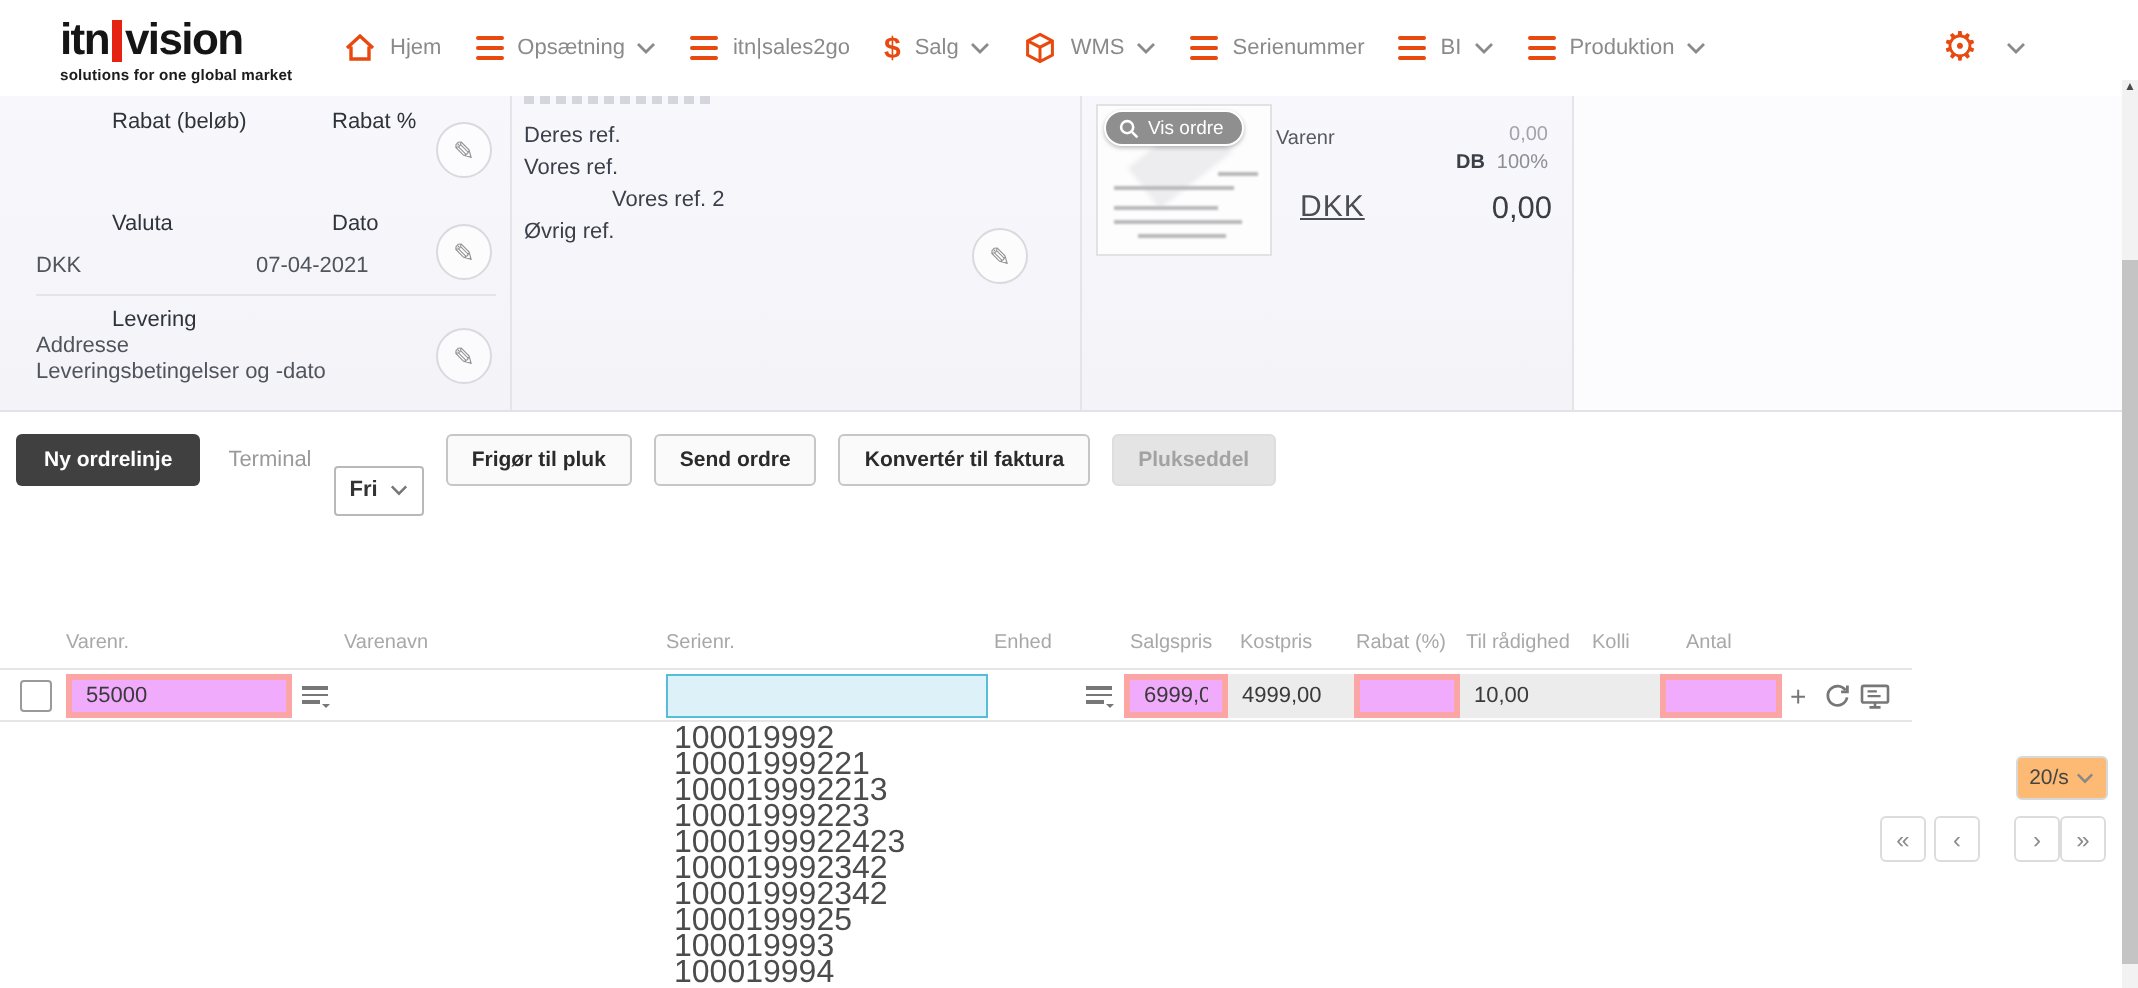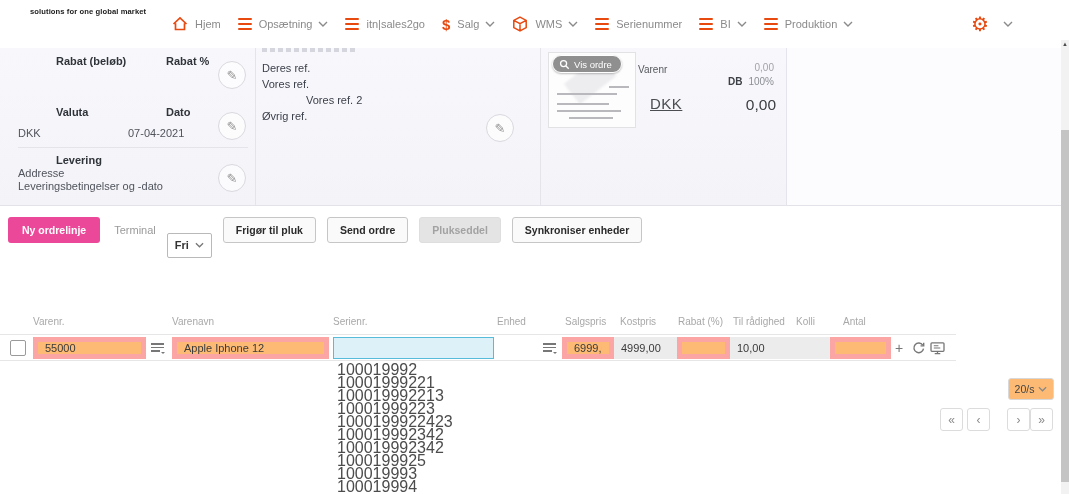--- a/index.html
+++ b/index.html
@@ -23,21 +23,21 @@
   .chev { margin-left:-1px; }
 
   #gearbox { position:absolute; left:971px; top:0; height:48px; display:flex; align-items:center; gap:14px; }
   .gear-ic { color:#e8490f; font-size:20px; line-height:20px; cursor:pointer; }
 
   
   #panel { position:absolute; left:0; top:48px; width:1069px; height:158px;
     background:linear-gradient(#f8f8fc,#f3f3f8); border-bottom:1px solid #e2e2e8; }
   .vdiv { position:absolute; top:0; bottom:0; width:1px; background:#e4e4ea; }
   #panel-right-zone { position:absolute; left:786px; top:0; bottom:0; right:0; background:#fcfcfe; }
-  .plabel { position:absolute; font-size:11px; font-weight:bold; color:#2f333a;padding-left:38px; }
+  .plabel { position:absolute; font-size:11px; font-weight:normal; color:#2f333a;padding-left:38px; }
   .pvalue { position:absolute; font-size:11px; color:#50545c; }
   .pencil { position:absolute; width:28px; height:28px; border-radius:50%;
     border:1px solid #d9d9df; background:rgba(255,255,255,.65); color:#929292;
     display:flex; align-items:center; justify-content:center; font-size:13px; cursor:pointer; }
   .hline { position:absolute; height:1px; background:#e4e4ea; }
   .clipped-frag { position:absolute; left:262px; top:0; width:96px; height:4px; overflow:hidden;
     background:repeating-linear-gradient(90deg,#b9b9c4 0 5px,transparent 5px 8px); opacity:.55; }
 
   
   #thumb { position:absolute; left:548px; top:4px; width:88px; height:76px;
@@ -53,38 +53,38 @@
   .avance-val { position:absolute; left:718px; top:14px; width:56px; text-align:right; font-size:10px; color:#a2a2a8; }
   .db-row { position:absolute; left:700px; top:28px; width:74px; display:flex; justify-content:flex-end; gap:6px; font-size:10px; }
   .db-lbl { font-weight:bold; color:#3c3f45; }
   .db-val { color:#8b8e94; }
   .dkk-link { position:absolute; left:650px; top:47px; font-size:15px; color:#4a4d52;
     text-decoration:underline; letter-spacing:0.5px; cursor:pointer; }
   .total-val { position:absolute; left:714px; top:48px; width:62px; text-align:right; font-size:15.5px; color:#3a3d42; }
 
   
   #toolbar { position:absolute; left:8px; top:216px; height:27px; display:flex; align-items:center; gap:11px; }
-  .btn-primary { background:#ec4899; color:#fff; font-size:10.5px; font-weight:bold;
+  .btn-primary { background:#404040; color:#fff; font-size:10.5px; font-weight:bold;
     border:none; border-radius:3px; height:26px; padding:0 14px; cursor:pointer; }
   .terminal-lbl { font-size:11px; color:#9a9a9a; margin-left:3px; }
   .mini-select { height:25px; background:#fff; border:1px solid #b9b9b9; border-radius:2px;
     display:flex; align-items:center; gap:6px; padding:0 7px; cursor:pointer;margin-top:31px; }
   .mini-select b { font-size:11px; color:#333; }
   .btn { background:#fafafa; border:1px solid #c6c6c6; border-radius:3px; height:26px;
     padding:0 12px; font-size:10.5px; font-weight:bold; color:#2b2b2b; cursor:pointer; }
   .btn.disabled { background:#e4e4e4; border-color:#dedede; color:#a2a2a2; cursor:default; }
 
   
   .thead { position:absolute; top:316px; font-size:10px; color:#a8a8a8; white-space:nowrap; }
   #row { position:absolute; left:0; top:334px; width:956px; height:27px; background:#fff;
     border-top:1px solid #e6e6e6; border-bottom:1px solid #e6e6e6; }
   .cbx { position:absolute; left:10px; top:5px; width:16px; height:16px;
     border:1.5px solid #9a9a9a; border-radius:2px; background:#fff; cursor:pointer; }
-  .cell-input { position:absolute; top:2px; height:22px; border:5px solid #fca5a5;
-    font-family:"Liberation Sans", sans-serif; font-size:11px; color:#3a3a3a; padding:0 7px; background:#fdba74; }
+  .cell-input { position:absolute; top:2px; height:22px; border:3px solid #fca5a5;
+    font-family:"Liberation Sans", sans-serif; font-size:11px; color:#3a3a3a; padding:0 7px; background:#f0abfc; }
   .cell-ro { position:absolute; top:2px; height:22px; background:#ececec; font-size:11px;
     color:#3a3a3a; line-height:22px; padding-left:7px; }
   #serienr-input { background:#ddf1f8; border:1px solid #57bcd9; }
   .listic { position:absolute; top:8px; width:13px; cursor:pointer; }
   .listic i { display:block; height:1.5px; background:#777; margin-bottom:2px; }
   .listic i:nth-child(3) { width:9px; }
   .listic::after { content:""; position:absolute; right:-1px; top:9px;
     border:2.5px solid transparent; border-top-color:#777; }
   .rowact { position:absolute; top:4px; cursor:pointer; color:#777; font-size:14px; line-height:18px; }
 
@@ -104,20 +104,25 @@
   #sb-track { position:absolute; left:1061px; top:40px; width:8px; height:454px; background:#f2f2f2; }
   #sb-arrow { position:absolute; left:1061px; top:40px; width:8px; text-align:center;
     font-size:6px; color:#4a4a4a; line-height:8px; }
   #sb-thumb { position:absolute; left:1061px; top:130px; width:8px; height:352px; background:#c4c4c4; }
 </style>
 </head>
 <body>
 
 <div id="topnav">
   <div id="logo">
+    <div class="logo-line">
+      <span class="logo-txt">itn</span>
+      <span class="logo-bar"></span>
+      <span class="logo-txt">vision</span>
+    </div>
     <div class="logo-tag">solutions for one global market</div>
   </div>
 
   <div id="navitems">
     <div class="nav-item">
       <svg width="16" height="16" viewBox="0 0 16 16">
           <path d="M1.5 8 8 2 14.5 8 M3.5 7.2 v6.3 h9 v-6.3" fill="none" stroke="#e8490f" stroke-width="1.7"></path>
         </svg>
       <span class="nav-label">Hjem</span>
     </div>
@@ -262,22 +267,22 @@
   <button class="btn-primary">Ny ordrelinje</button>
   <span class="terminal-lbl">Terminal</span>
   <div class="mini-select">
     <b>Fri</b>
     <svg width="9" height="6" viewBox="0 0 10 6">
         <path d="M1 1 L5 5 L9 1" fill="none" stroke="#777" stroke-width="1.4"></path>
       </svg>
   </div>
   <button class="btn">Frigør til pluk</button>
   <button class="btn">Send ordre</button>
+  <button class="btn">Konvertér til faktura</button>
   <button class="btn disabled">Plukseddel</button>
-  <button class="btn">Synkroniser enheder</button>
 </div>
 
 <div class="thead" style="left:33px;">Varenr.</div>
 <div class="thead" style="left:172px;">Varenavn</div>
 <div class="thead" style="left:333px;">Serienr.</div>
 <div class="thead" style="left:497px;">Enhed</div>
 <div class="thead" style="left:565px;">Salgspris</div>
 <div class="thead" style="left:620px;">Kostpris</div>
 <div class="thead" style="left:678px;">Rabat (%)</div>
 <div class="thead" style="left:733px;">Til rådighed</div>
@@ -285,21 +290,20 @@
 <div class="thead" style="left:843px;">Antal</div>
 
 <div id="row">
   <div class="cbx"></div>
   <input class="cell-input" style="left: 33px; width: 113px;" value="55000">
   <span class="listic" style="left:151px;">
       <i></i>
       <i></i>
       <i></i>
     </span>
-  <input class="cell-input" style="left: 172px; width: 157px;" value="Apple Iphone 12">
   <input class="cell-input" id="serienr-input" style="left: 333px; width: 161px;" value="">
   <span class="listic" style="left:543px;">
       <i></i>
       <i></i>
       <i></i>
     </span>
   <input class="cell-input" style="left: 562px; width: 52px;" value="6999,00">
   <div class="cell-ro" style="left:614px; width:63px;">4999,00</div>
   <input class="cell-input" style="left: 677px; width: 53px;" value="">
   <div class="cell-ro" style="left:730px; width:58px;">10,00</div>

